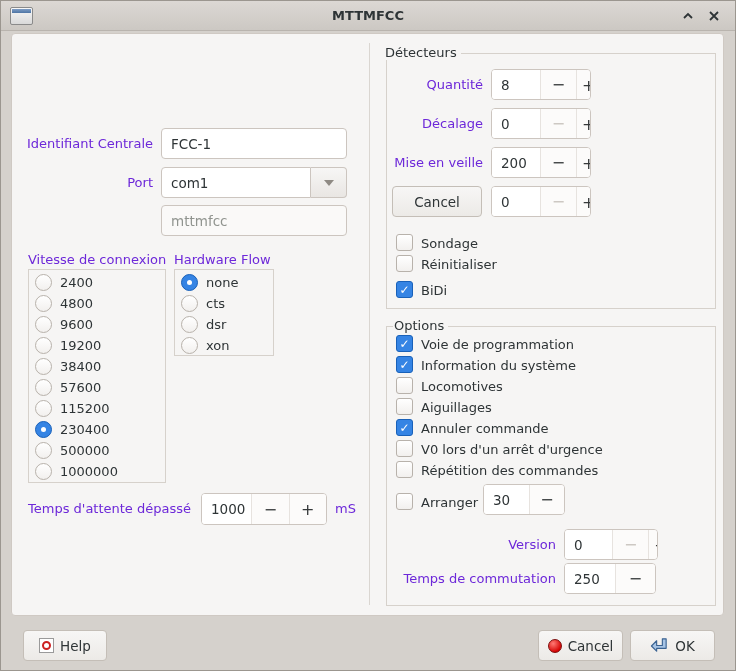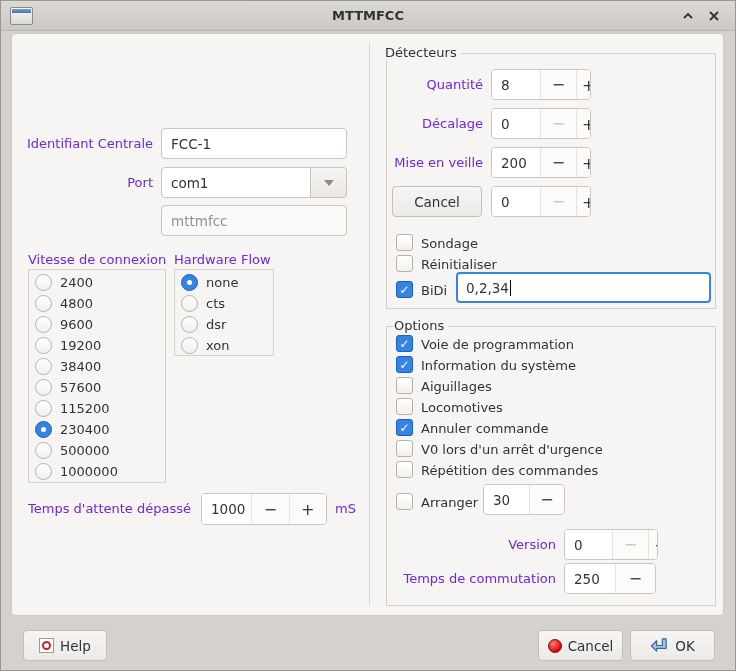--- a/index.html
+++ b/index.html
@@ -247,44 +247,40 @@
   </div>
   <div class="cbx-row" style="position:absolute;left:395px;top:250px;">
     <span class="cbx">✓</span>
     <span>Réinitialiser</span>
   </div>
 
   <div class="cbx-row" style="position:absolute;left:395px;top:276px;">
     <span class="cbx on">✓</span>
     <span>BiDi</span>
   </div>
-  <div class="entry focus" style="left:455px;top:271px;width:255px;height:31px;">
-    <span>0,2,34</span>
-      <span class="caret"></span>
-  </div>
 
   <div class="frame" style="left:385px;top:325px;width:330px;height:280px;"></div>
   <div class="frame-lbl" style="left:392px;top:317px;">Options</div>
 
   <div class="rlist" style="left:395px;top:330px;">
     <div class="cbx-row">
         <span class="cbx on">✓</span>
         <span>Voie de programmation</span>
       </div>
     <div class="cbx-row">
         <span class="cbx on">✓</span>
         <span>Information du système</span>
       </div>
     <div class="cbx-row">
         <span class="cbx">✓</span>
+        <span>Locomotives</span>
+      </div>
+    <div class="cbx-row">
+        <span class="cbx">✓</span>
         <span>Aiguillages</span>
-      </div>
-    <div class="cbx-row">
-        <span class="cbx">✓</span>
-        <span>Locomotives</span>
       </div>
     <div class="cbx-row">
         <span class="cbx on">✓</span>
         <span>Annuler commande</span>
       </div>
     <div class="cbx-row">
         <span class="cbx">✓</span>
         <span>V0 lors d'un arrêt d'urgence</span>
       </div>
     <div class="cbx-row">

